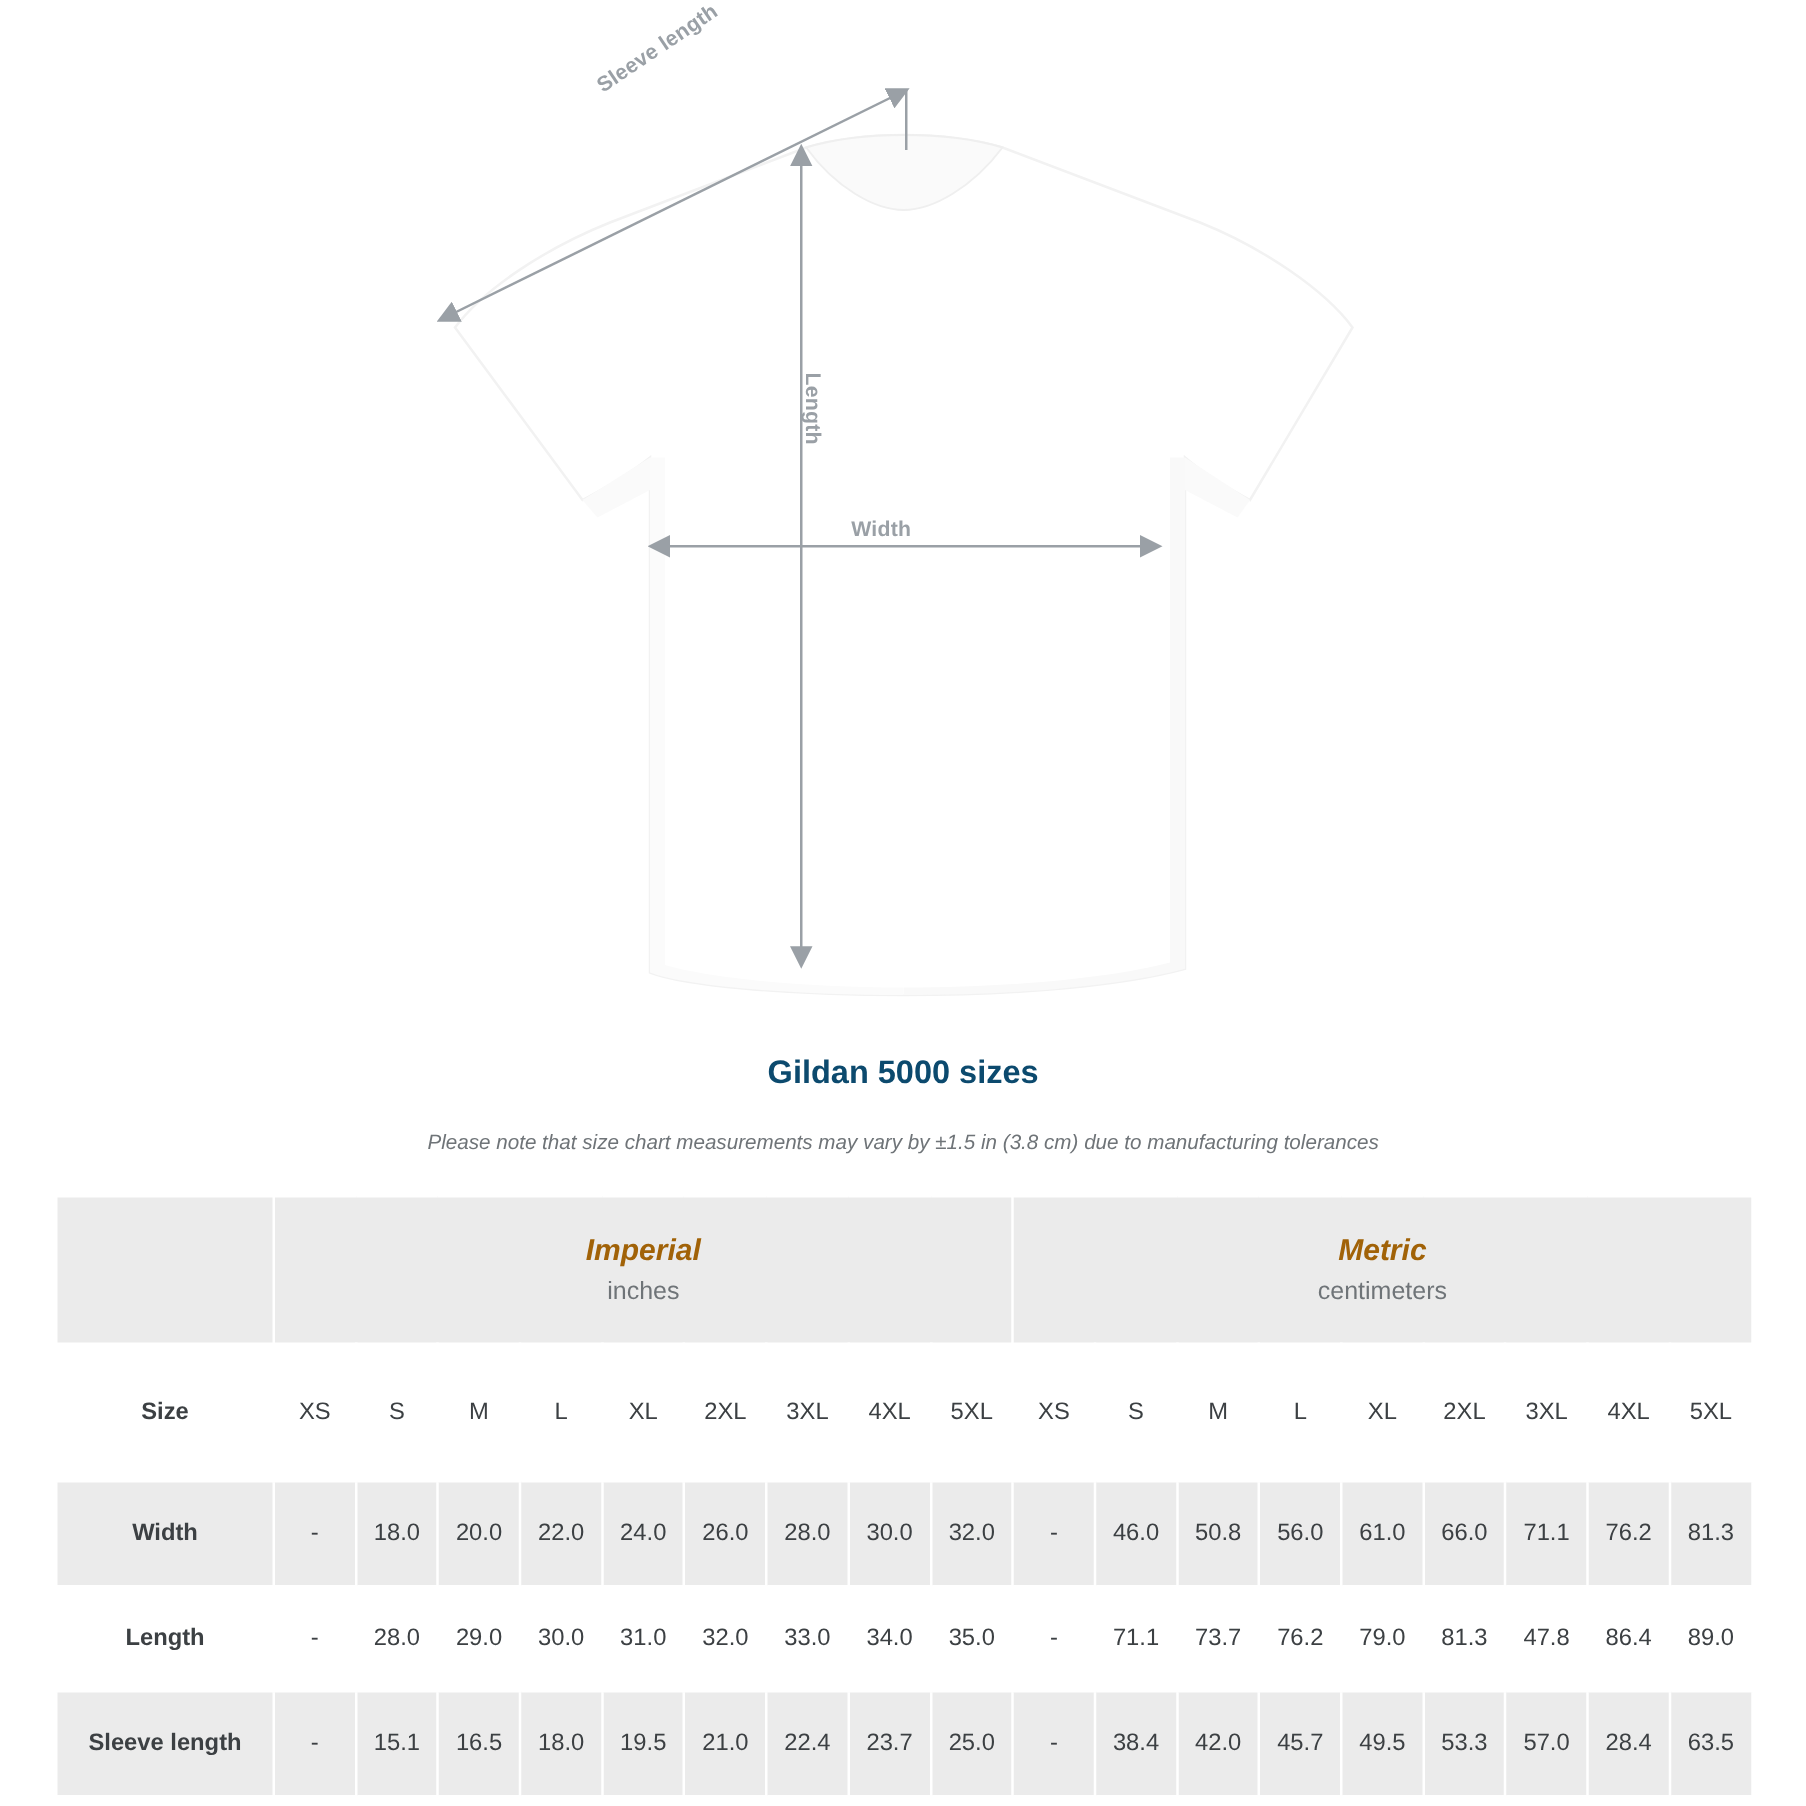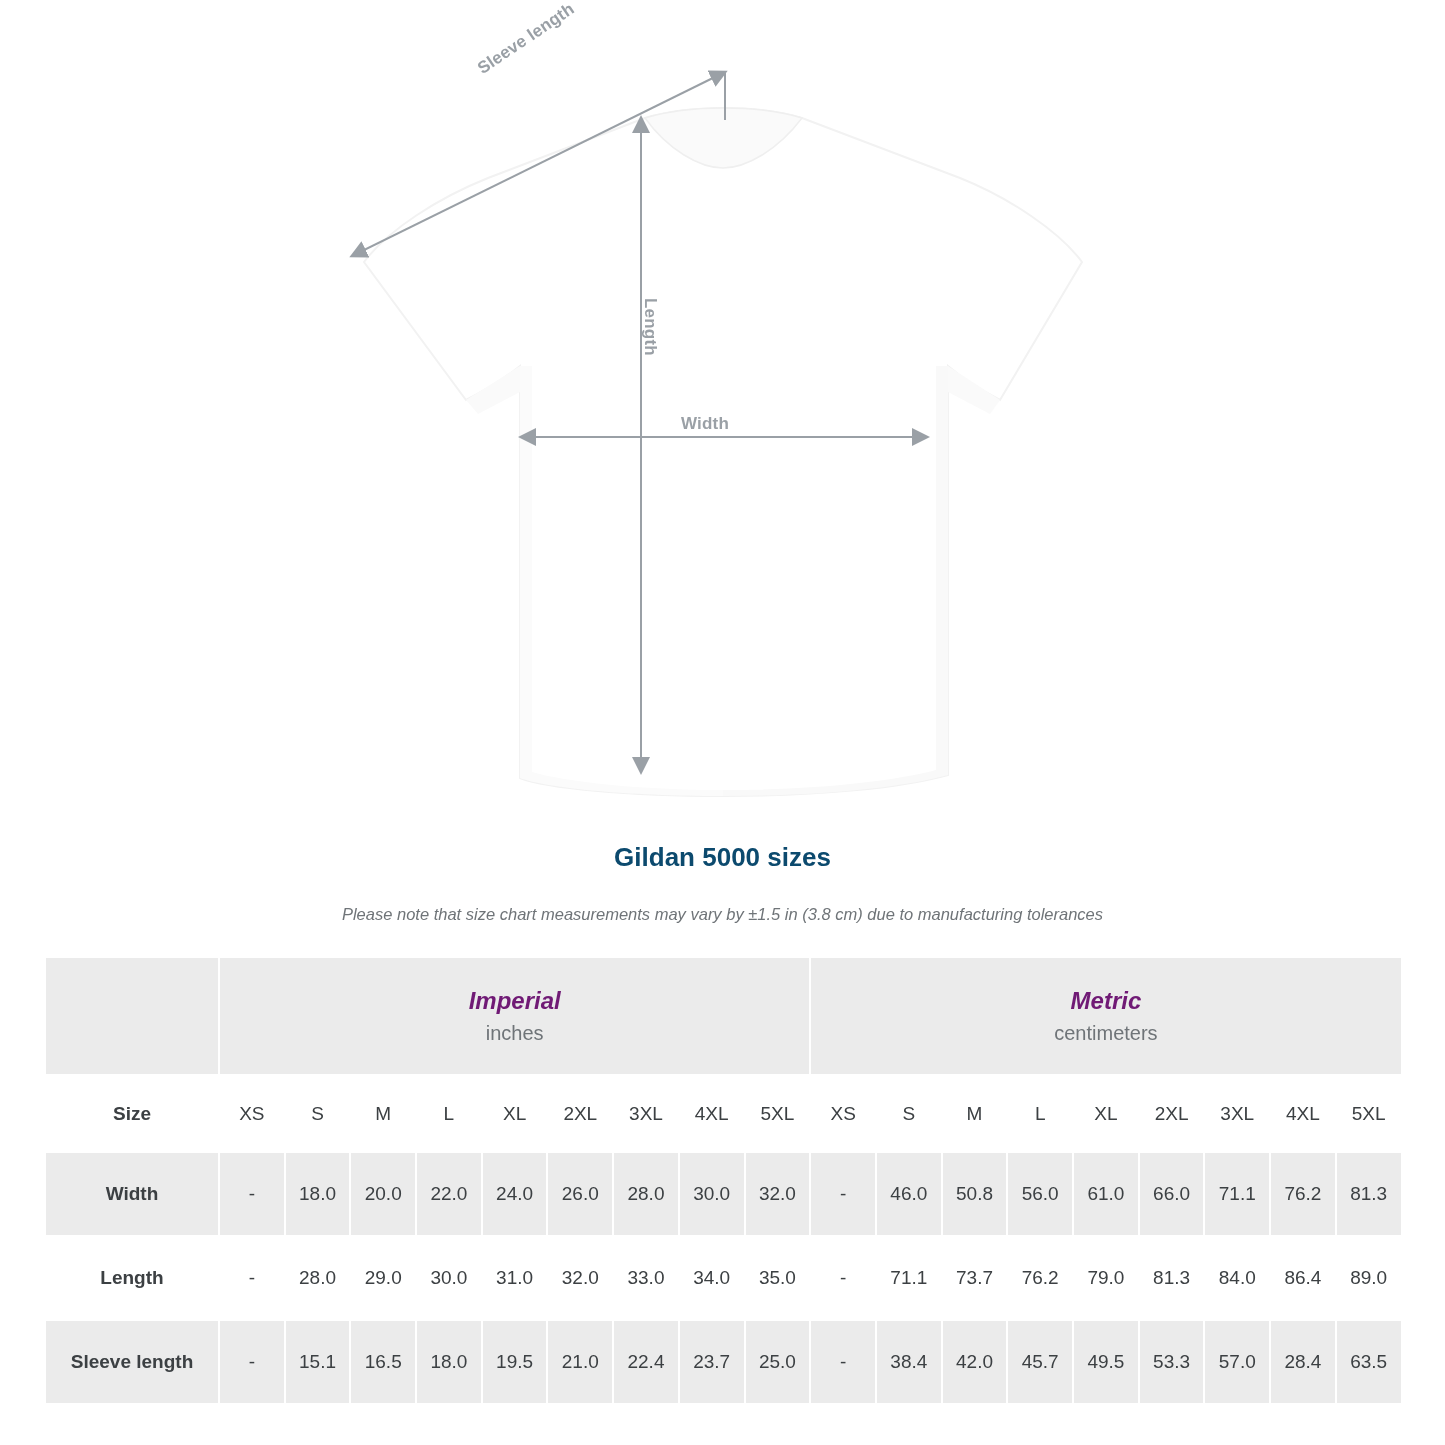--- a/index.html
+++ b/index.html
@@ -82,31 +82,31 @@
   
   .unit-row td {
     background: #ebebeb;
     height: 118px;
     padding: 0;
   }
   .unit-name {
     font-size: 24px;
     font-style: italic;
     font-weight: bold;
-    color: #701a75;
+    color: #a16207;
   }
   .unit-sub {
     margin-top: 7px;
     font-size: 20px;
     color: #6f7478;
   }
   
   .size-row td {
     background: #ffffff;
-    height: 77px;
+    height: 110px;
     font-size: 19px;
     color: #3c4043;
   }
   .size-row td.rowhead { font-weight: bold; font-size: 19px; }
 
   .data-row td { height: 84px; font-size: 19px; color: #3c4043; }
   .data-row.shade td { background: #ebebeb; }
   .data-row.plain td { background: #ffffff; }
   .data-row td.rowhead { font-weight: bold; }
 
@@ -265,21 +265,21 @@
           <td>32.0</td>
           <td>33.0</td>
           <td>34.0</td>
           <td>35.0</td>
           <td>-</td>
           <td>71.1</td>
           <td>73.7</td>
           <td>76.2</td>
           <td>79.0</td>
           <td>81.3</td>
-          <td>84.0</td>
+          <td>47.8</td>
           <td>86.4</td>
           <td>89.0</td>
         </tr>
         <tr class="data-row shade">
           <td class="rowhead">Sleeve length</td>
           <td>-</td>
           <td>15.1</td>
           <td>16.5</td>
           <td>18.0</td>
           <td>19.5</td>

